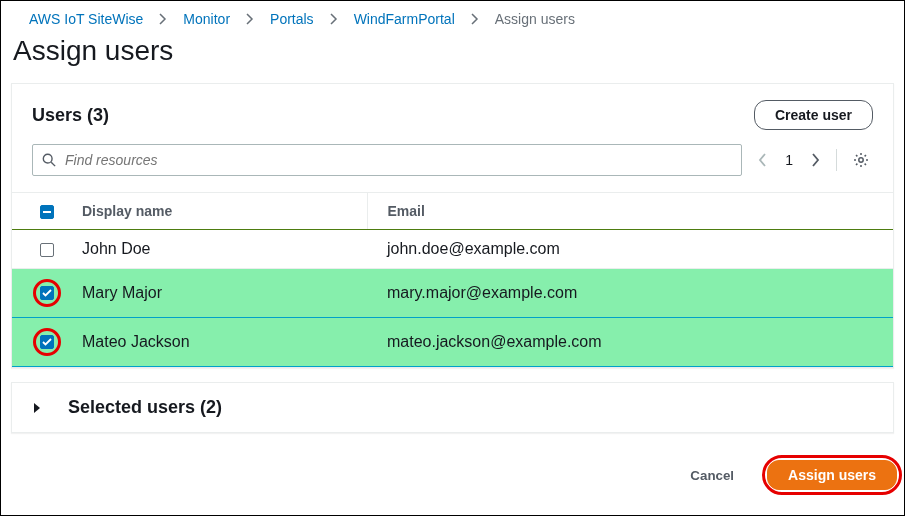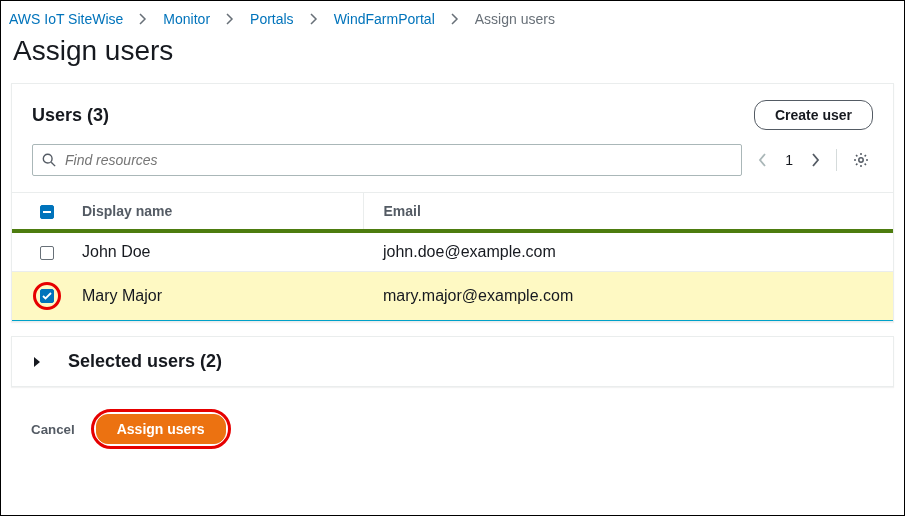--- a/index.html
+++ b/index.html
@@ -1,19 +1,19 @@
 <!DOCTYPE html>
 <html><head>
 <meta charset="utf-8">
 <style>
 * { box-sizing: border-box; margin: 0; padding: 0; }
 body { font-family: "Amazon Ember", "Helvetica Neue", Arial, sans-serif; font-size: 14px; color: #16191f; background: #fff; width: 905px; height: 516px; border: 1px solid #000; overflow: hidden; }
 a { text-decoration: none; }
 
-.breadcrumb { display: flex; align-items: center; gap: 16px; padding: 10px 8px 6px; font-size: 14px; text-align: center; }
+.breadcrumb { display: flex; align-items: center; gap: 16px; padding: 10px 28px 6px; font-size: 14px; text-align: center; }
 .breadcrumb a { color: #0073bb; }
 .breadcrumb .current { color: #687078; }
 .crumb-sep { color: #687078; display: inline-flex; }
 
 h1.page-title { font-size: 28px; font-weight: 400; padding: 2px 12px 16px; }
 
 .panel { border: 1px solid #eaeded; margin: 0 10px 14px; background: #fff; box-shadow: 0 1px 1px rgba(0,0,0,0.05); }
 
 .panel-header { display: flex; align-items: center; justify-content: space-between; padding: 16px 20px 4px; }
 .panel-title { font-size: 18px; font-weight: 700; }
@@ -25,42 +25,42 @@
 .search-wrap { position: relative; flex: 1; }
 .search-wrap .icon { position: absolute; left: 10px; top: 50%; transform: translateY(-50%); color: #545b64; }
 .search-input { width: 100%; height: 32px; border: 1px solid #aab7b8; border-radius: 2px; padding: 4px 8px 4px 32px; font-size: 14px; font-style: italic; color: #687078; }
 .pager { display: flex; align-items: center; gap: 8px; }
 .pager button { background: none; border: none; cursor: pointer; color: #687078; padding: 4px; display: inline-flex; }
 .pager .page-num { font-size: 14px; color: #16191f; padding: 0 6px; }
 .divider { width: 1px; height: 22px; background: #d5dbdb; }
 .gear-btn { background: none; border: none; cursor: pointer; color: #545b64; padding: 4px; display: inline-flex; }
 
 table { width: 100%; border-collapse: collapse; }
-thead th { text-align: left; font-weight: 700; font-size: 14px; padding: 10px 20px; border-top: 1px solid #eaeded; border-bottom: 4px solid #4d7c0f; color: #545b64; }
+thead th { text-align: left; font-weight: 700; font-size: 14px; padding: 10px 20px; border-top: 1px solid #eaeded; border-bottom: 1px solid #4d7c0f; color: #545b64; }
 thead th.th-email { border-left: 1px solid #eaeded; }
 tbody td { padding: 10px 20px; border-bottom: 1px solid #eaeded; font-size: 16px; }
-tbody tr.selected { background: #fef9c3; }
+tbody tr.selected { background: #86efac; }
 tbody tr.selected td { border-top: 1px solid #00a1c9; border-bottom: 1px solid #00a1c9; }
 .check-col { width: 50px; text-align: center; padding-left: 20px; padding-right: 0; }
 
 .chk { width: 14px; height: 14px; border: 1px solid #687078; border-radius: 2px; display: inline-flex; align-items: center; justify-content: center; background: #fff; cursor: pointer; vertical-align: middle; }
 .chk.indet { background: #0073bb; border-color: #0073bb; }
 .chk.indet::after { content: ""; width: 8px; height: 2px; background: #fff; }
 .chk.checked { background: #0073bb; border-color: #0073bb; }
 .chk.checked svg { display: block; }
 .chk svg { display: none; }
 
 .red-ring { border: 3px solid #e60000; border-radius: 50%; width: 28px; height: 28px; display: inline-flex; align-items: center; justify-content: center; }
 .red-ring-btn { border: 3px solid #e60000; border-radius: 22px; padding: 2px; display: inline-block; }
 
 .selected-panel-header { display: flex; align-items: center; gap: 26px; padding: 14px 20px; cursor: pointer; }
 .selected-panel-header .caret { display: inline-flex; }
 .selected-title { font-size: 18px; font-weight: 700; }
 
-.footer { display: flex; align-items: center; gap: 0; padding: 8px 14px 12px; }
+.footer { display: flex; justify-content: flex-end; align-items: center; gap: 12px; padding: 8px 2px 12px; }
 
 svg { display: block; }
 </style>
 </head>
 <body>
 
 <nav class="breadcrumb">
   <a href="#">AWS IoT SiteWise</a>
   <span class="crumb-sep">
       <svg width="8" height="12" viewBox="0 0 8 12">
@@ -156,20 +156,33 @@
             <span class="chk checked">
                 <svg width="10" height="8" viewBox="0 0 10 8">
                   <path d="M1 4l2.5 2.5L9 1" stroke="#fff" stroke-width="1.8" fill="none"></path>
                 </svg>
               </span>
           </span>
         </td>
         <td>Mary Major</td>
         <td>mary.major@example.com</td>
       </tr>
+      <tr class="selected">
+        <td class="check-col">
+          <span class="red-ring">
+            <span class="chk checked">
+                <svg width="10" height="8" viewBox="0 0 10 8">
+                  <path d="M1 4l2.5 2.5L9 1" stroke="#fff" stroke-width="1.8" fill="none"></path>
+                </svg>
+              </span>
+          </span>
+        </td>
+        <td>Mateo Jackson</td>
+        <td>mateo.jackson@example.com</td>
+      </tr>
     </tbody>
   </table>
 </div>
 
 <div class="panel">
   <div class="selected-panel-header">
     <span class="caret">
       <svg width="10" height="12" viewBox="0 0 10 12">
           <path d="M2 1l6 5-6 5z" fill="#16191f"></path>
         </svg>

